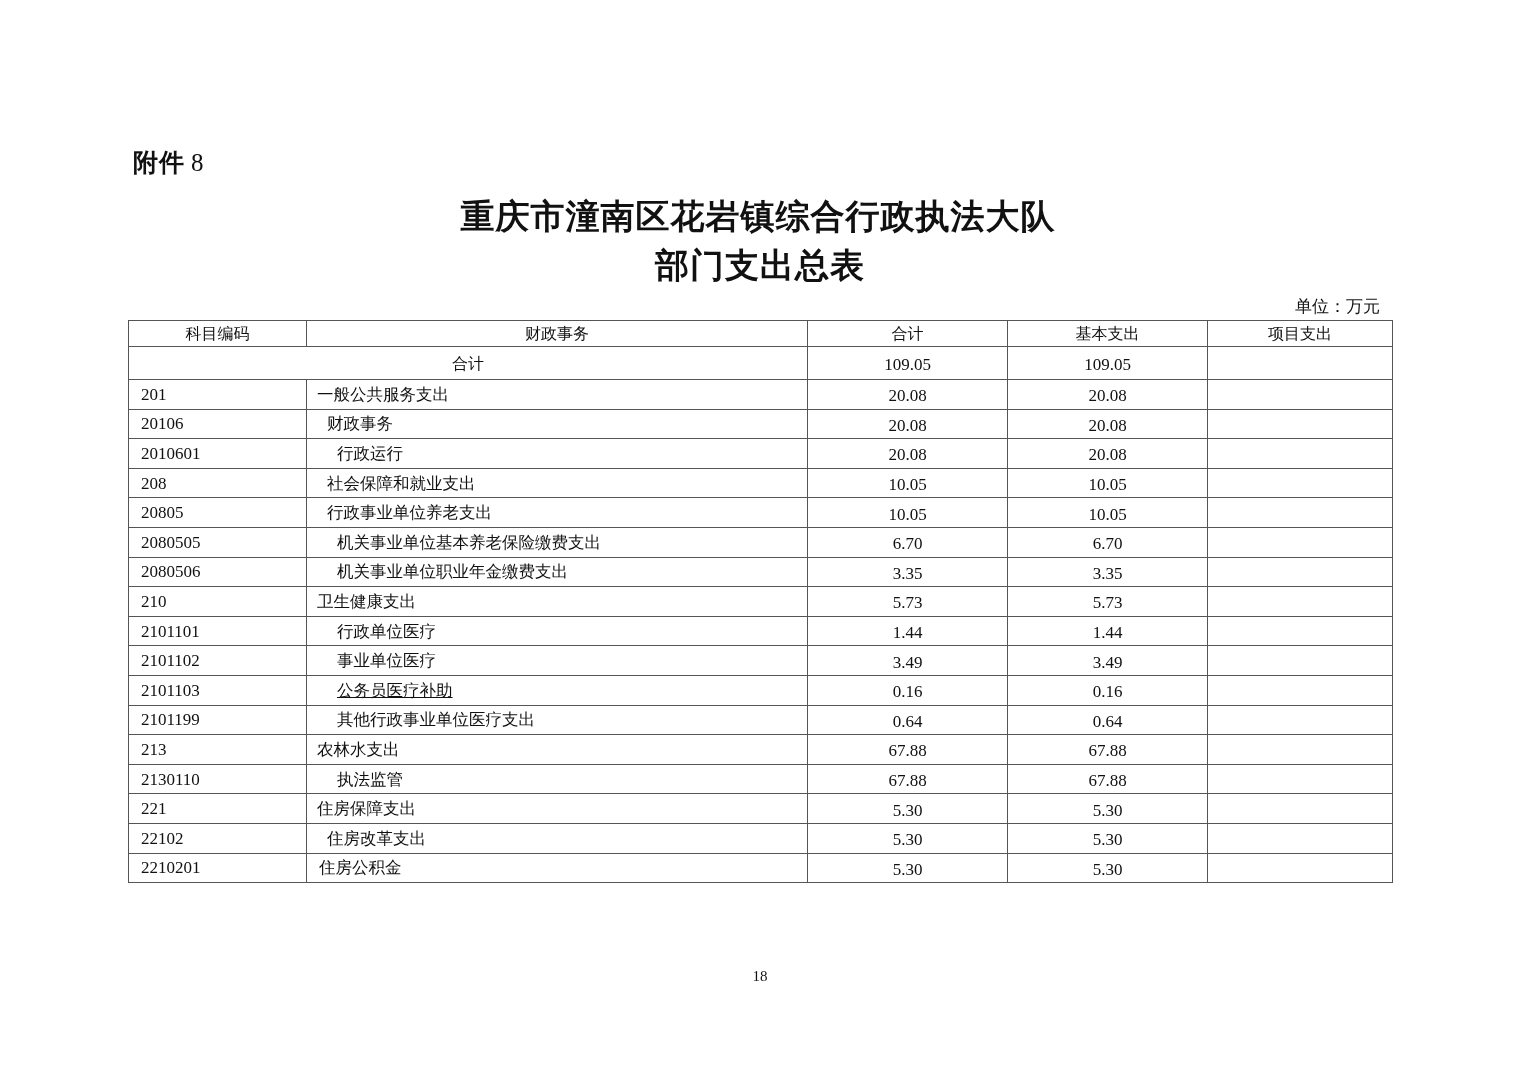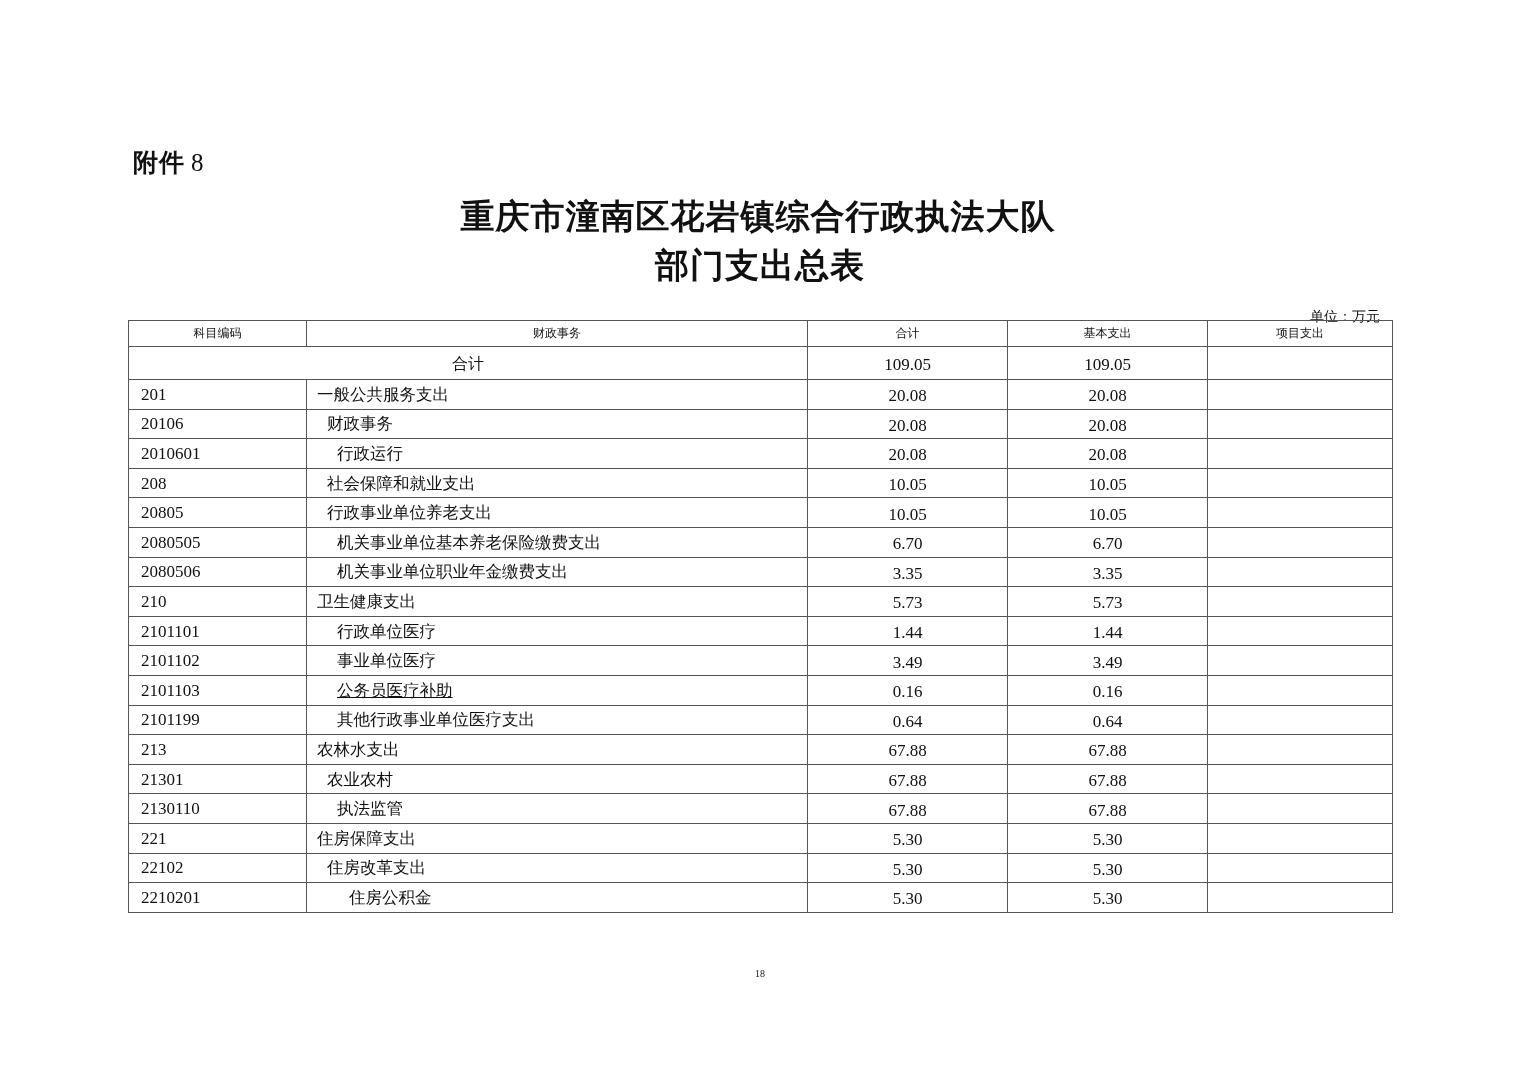--- a/index.html
+++ b/index.html
@@ -5,33 +5,33 @@
   html, body { margin:0; padding:0; background:#ffffff; }
   body { width:1520px; height:1074px; position:relative; overflow:hidden;
          font-family:"Liberation Serif","DejaVu Serif",serif; color:#111; }
   .attach { position:absolute; left:133px; top:146px; font-size:25px;
             font-family:"DejaVu Sans","Liberation Sans",sans-serif; font-weight:bold; letter-spacing:1px; }
   .attach .num { font-family:"Liberation Serif",serif; font-weight:normal; margin-left:6px; }
   .title { position:absolute; left:0; width:1520px; text-align:center;
            font-family:"DejaVu Serif","Liberation Serif",serif; font-weight:bold; font-size:34px; letter-spacing:1px; }
   .title.t1 { top:194px; left:-2px; }
   .title.t2 { top:243px; }
-  .unit { position:absolute; right:140px; top:308px; font-size:14px;
+  .unit { position:absolute; right:140px; top:295px; font-size:17px;
           font-family:"DejaVu Serif","Liberation Serif",serif;text-align:center; }
   table { position:absolute; left:128px; top:320px; border-collapse:collapse;
           table-layout:fixed; width:1264px; }
   td, th { border:1px solid #555; padding:0; height:25.6px; font-size:17px;
            font-weight:normal; line-height:25px; white-space:nowrap; overflow:hidden; }
-  th { font-family:Liberation Sans, sans-serif; font-size:12px; text-align:center; height:24px; }
+  th { font-family:Liberation Sans, sans-serif; font-size:16px; text-align:center; height:24px; }
   tr.total td { height:29px; }
   td.code { padding-left:12px; font-family:"Liberation Serif",serif; }
   td.name { padding-left:10px; font-family:"DejaVu Serif","Liberation Serif",serif; font-size:16.5px;margin-left:48px; }
   td.num { text-align:center; font-family:"Liberation Serif",serif; padding-top:3px; }
   td.center { text-align:center; font-family:"DejaVu Serif","Liberation Serif",serif; font-size:16px; }
-  .page { position:absolute; left:0; width:1520px; top:968px; text-align:center; font-size:10px; }
+  .page { position:absolute; left:0; width:1520px; top:968px; text-align:center; font-size:15px; }
 </style>
 </head>
 <body>
 
 <div class="attach"><span>附件</span><span class="num">8</span></div>
 
 <div class="title t1">重庆市潼南区花岩镇综合行政执法大队</div>
 <div class="title t2">部门支出总表</div>
 <div class="unit">单位：万元</div>
 
@@ -144,27 +144,20 @@
         <td class="num"></td>
       </tr>
       <tr>
         <td class="code">213</td>
         <td class="name" style="padding-left: 10px;">农林水支出</td>
         <td class="num">67.88</td>
         <td class="num">67.88</td>
         <td class="num"></td>
       </tr>
       <tr>
-        <td class="code">21301</td>
-        <td class="name" style="padding-left: 20px;">农业农村</td>
-        <td class="num">67.88</td>
-        <td class="num">67.88</td>
-        <td class="num"></td>
-      </tr>
-      <tr>
         <td class="code">2130110</td>
         <td class="name" style="padding-left: 30px;">执法监管</td>
         <td class="num">67.88</td>
         <td class="num">67.88</td>
         <td class="num"></td>
       </tr>
       <tr>
         <td class="code">221</td>
         <td class="name" style="padding-left: 10px;">住房保障支出</td>
         <td class="num">5.30</td>
@@ -173,21 +166,21 @@
       </tr>
       <tr>
         <td class="code">22102</td>
         <td class="name" style="padding-left: 20px;">住房改革支出</td>
         <td class="num">5.30</td>
         <td class="num">5.30</td>
         <td class="num"></td>
       </tr>
       <tr>
         <td class="code">2210201</td>
-        <td class="name" style="padding-left: 42px;">住房公积金</td>
+        <td class="name" style="padding-left: 12px;">住房公积金</td>
         <td class="num">5.30</td>
         <td class="num">5.30</td>
         <td class="num"></td>
       </tr>
     </tbody>
 </table>
 
 <div class="page">18</div>
 
 </body></html>

